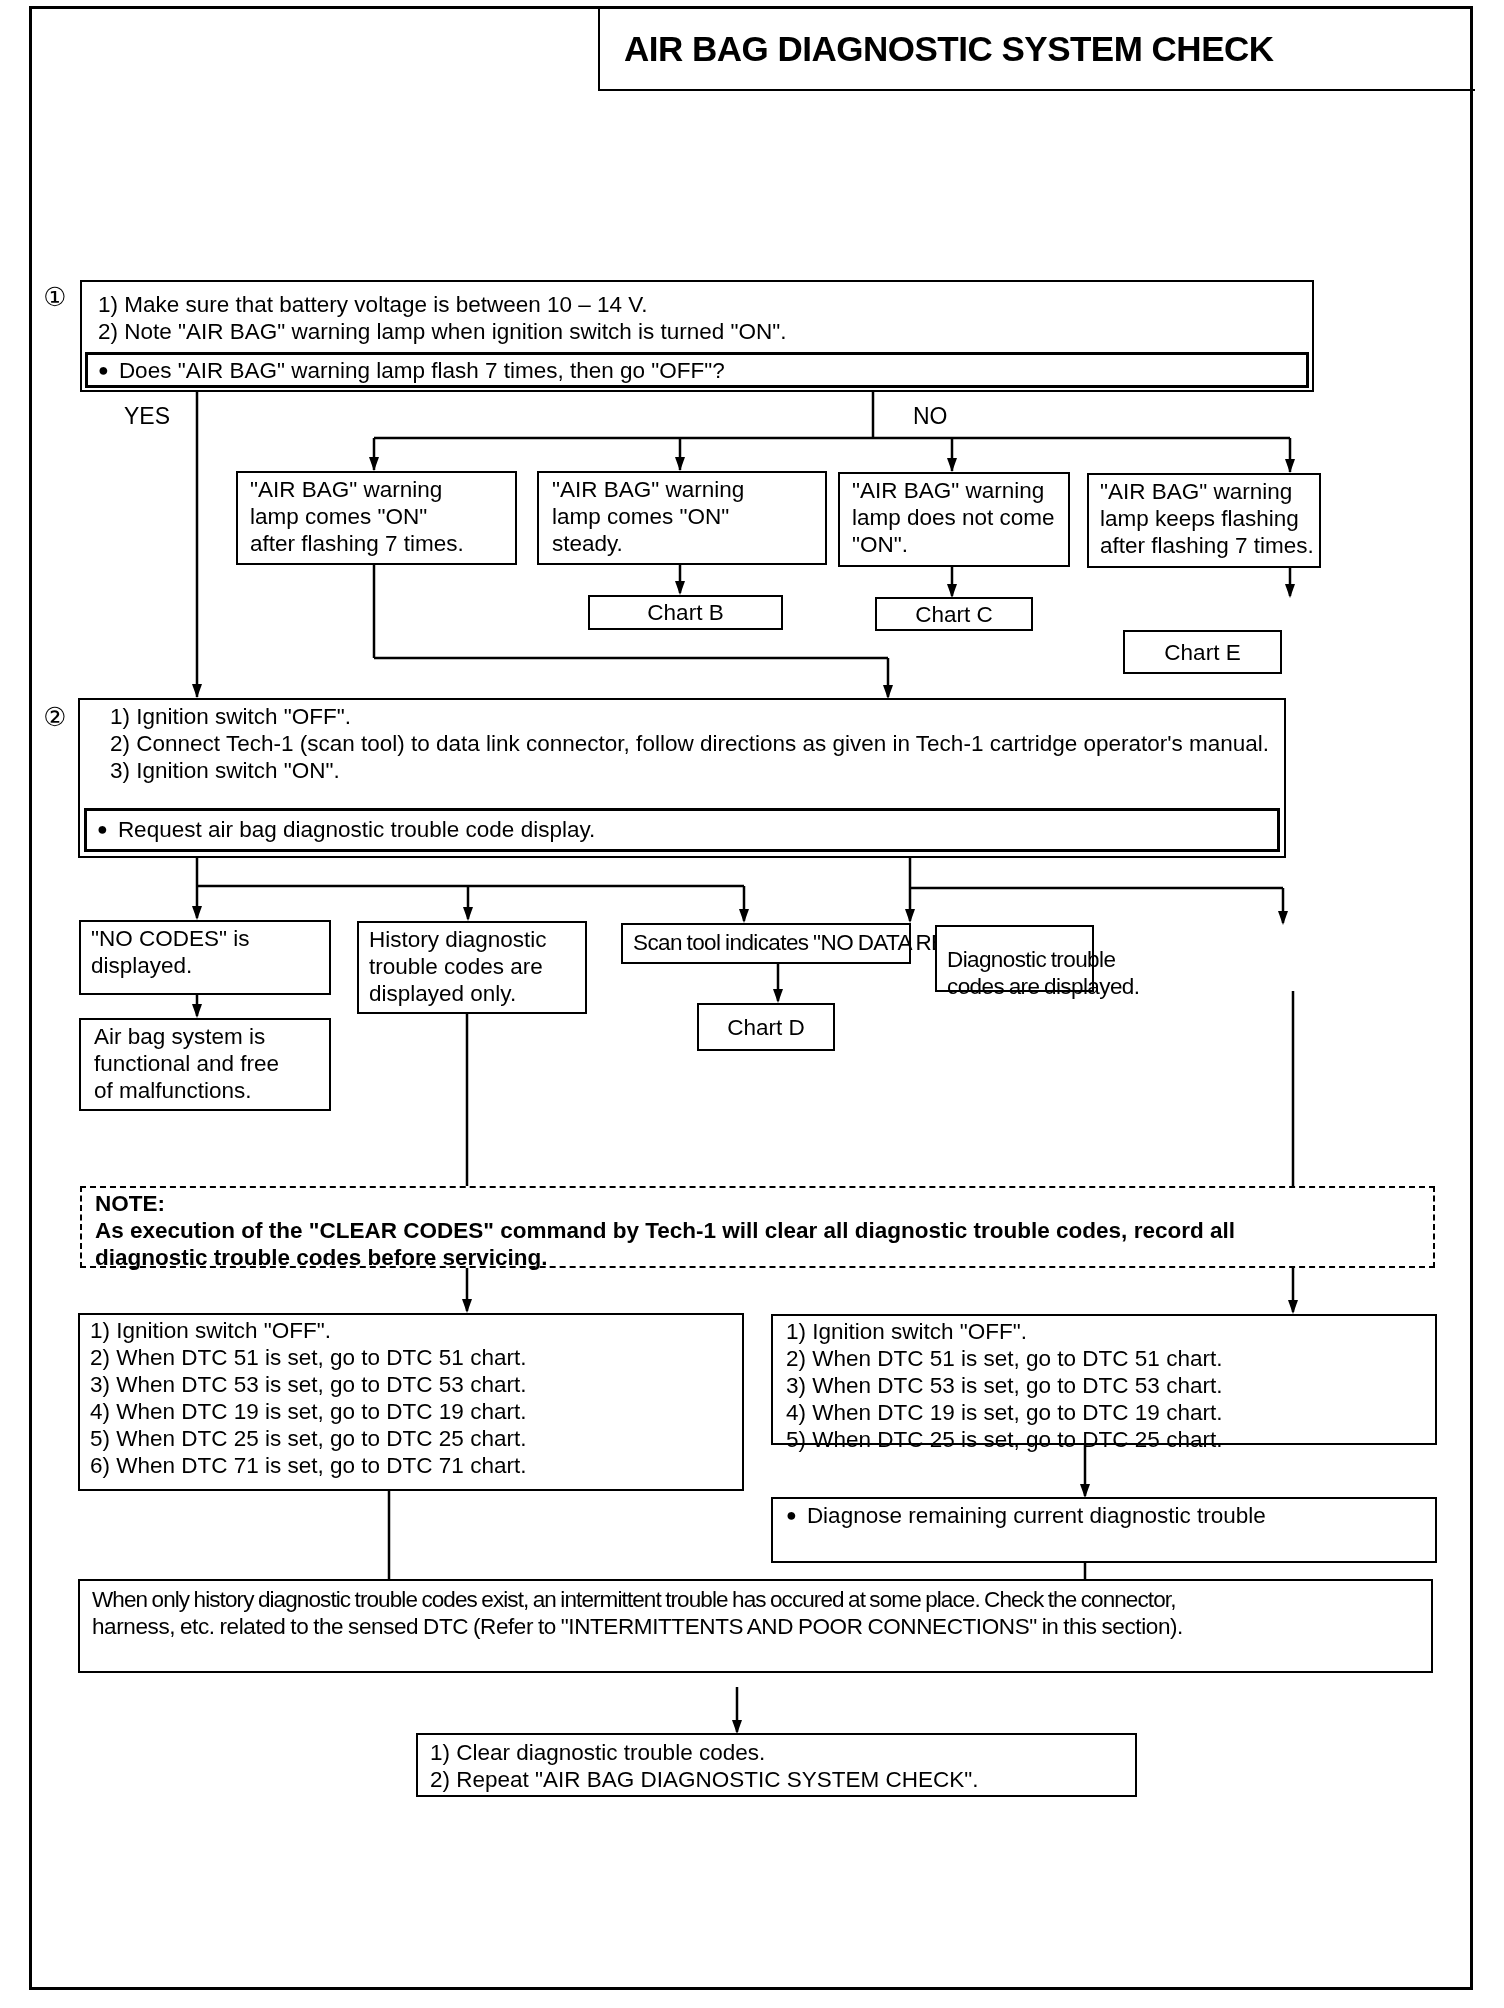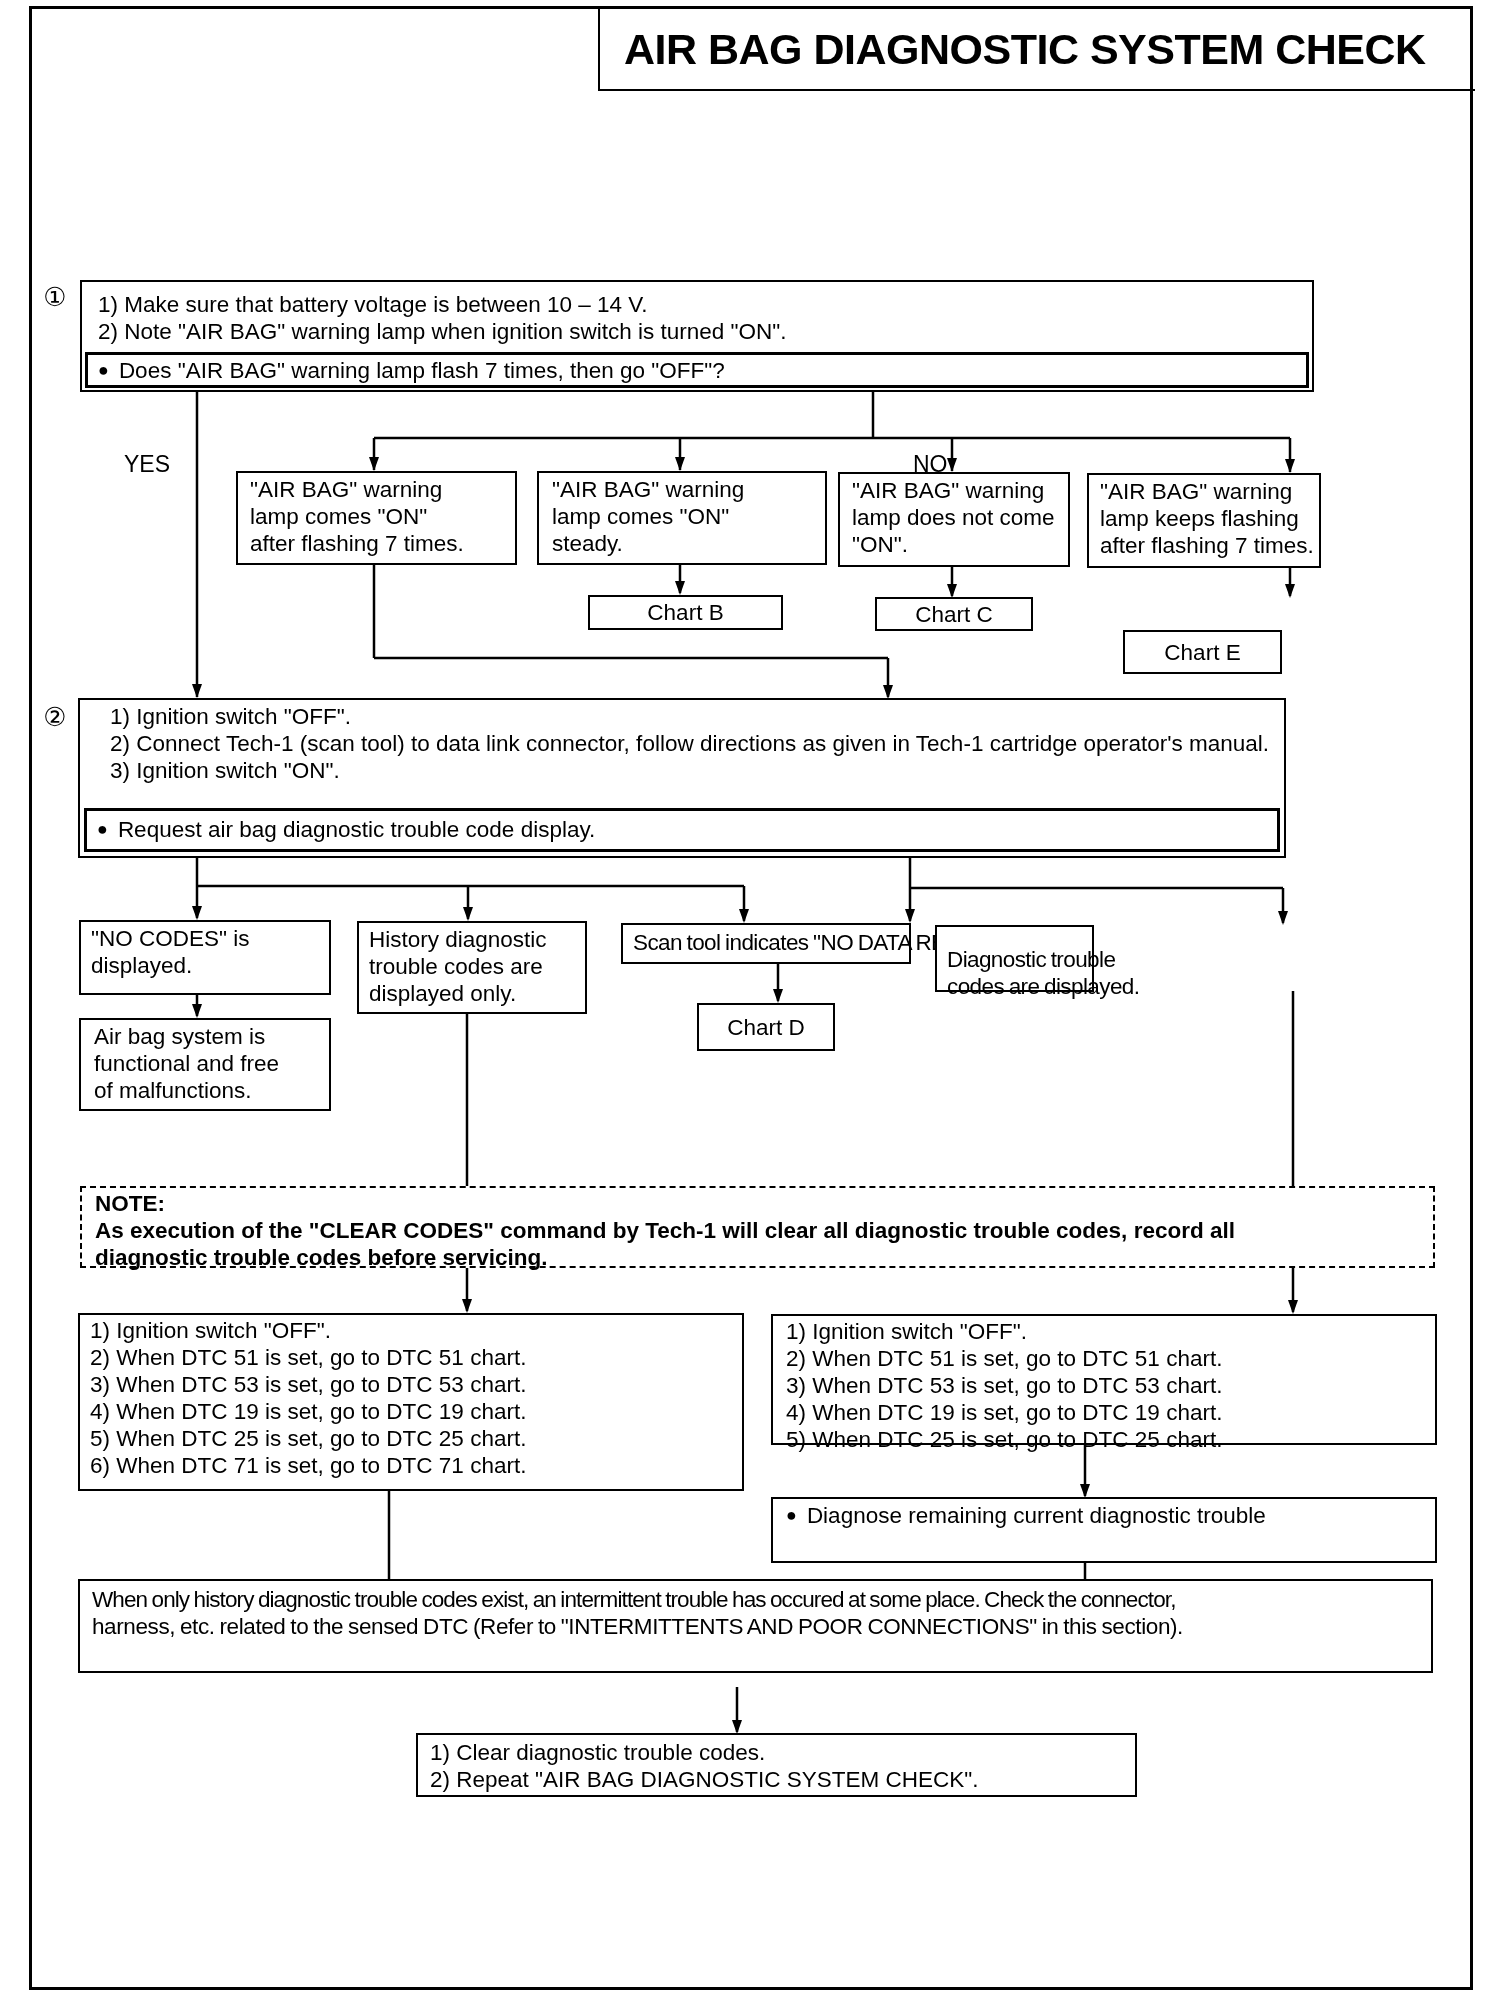--- a/index.html
+++ b/index.html
@@ -2,27 +2,27 @@
 <html><head>
 <meta charset="utf-8">
 <style>
   html, body { margin: 0; padding: 0; background: #ffffff; }
   body { width: 1504px; height: 2008px; position: relative; overflow: hidden;
          font-family: "Liberation Sans", "DejaVu Sans", sans-serif; color: #000; }
   .abs { position: absolute; box-sizing: border-box; }
   .outer { left: 29px; top: 6px; width: 1444px; height: 1984px; border: 3px solid #000; border-bottom-width: 3px; }
   .title-box { left: 598px; top: 9px; width: 877px; height: 82px; border-left: 2px solid #000; border-bottom: 2px solid #000;
                display: flex; align-items: center; padding-left: 24px; }
-  .title-text { font-family: "Liberation Sans", sans-serif; font-weight: bold; font-size: 43px; letter-spacing: -0.5px; white-space: nowrap; }
+  .title-text { font-family: "Liberation Sans", sans-serif; font-weight: bold; font-size: 35px; letter-spacing: -0.5px; white-space: nowrap; }
   .box { border: 2px solid #000; background: #fff; font-size: 22.5px; line-height: 27px; padding: 4px 10px; white-space: nowrap; }
   .step-num { font-size: 26px; line-height: 26px; width: 30px; height: 30px; text-align: center; }
   .line { white-space: pre; }
   .inner-q { border: 2px solid #000; font-size: 22.5px; line-height: 28px; padding: 2px 10px; white-space: nowrap; }
   .center { display: flex; align-items: center; justify-content: center; padding: 0; }
-  .label { font-size: 23px; margin-top: 48px; }
+  .label { font-size: 23px; }
   .note { border: 2px dashed #000; font-weight: bold; font-size: 22.5px; line-height: 27px; padding: 4px 10px; white-space: nowrap; }
   svg.conn { position: absolute; left: 0; top: 0; }
   .bullet { font-size: 18px; margin-right: 10px; position: relative; top: -2px; }
   .narrow { letter-spacing: -0.6px; word-spacing: -1px; }
 </style>
 </head>
 <body>
 
 <div class="abs outer"></div>
 <div class="abs title-box">

